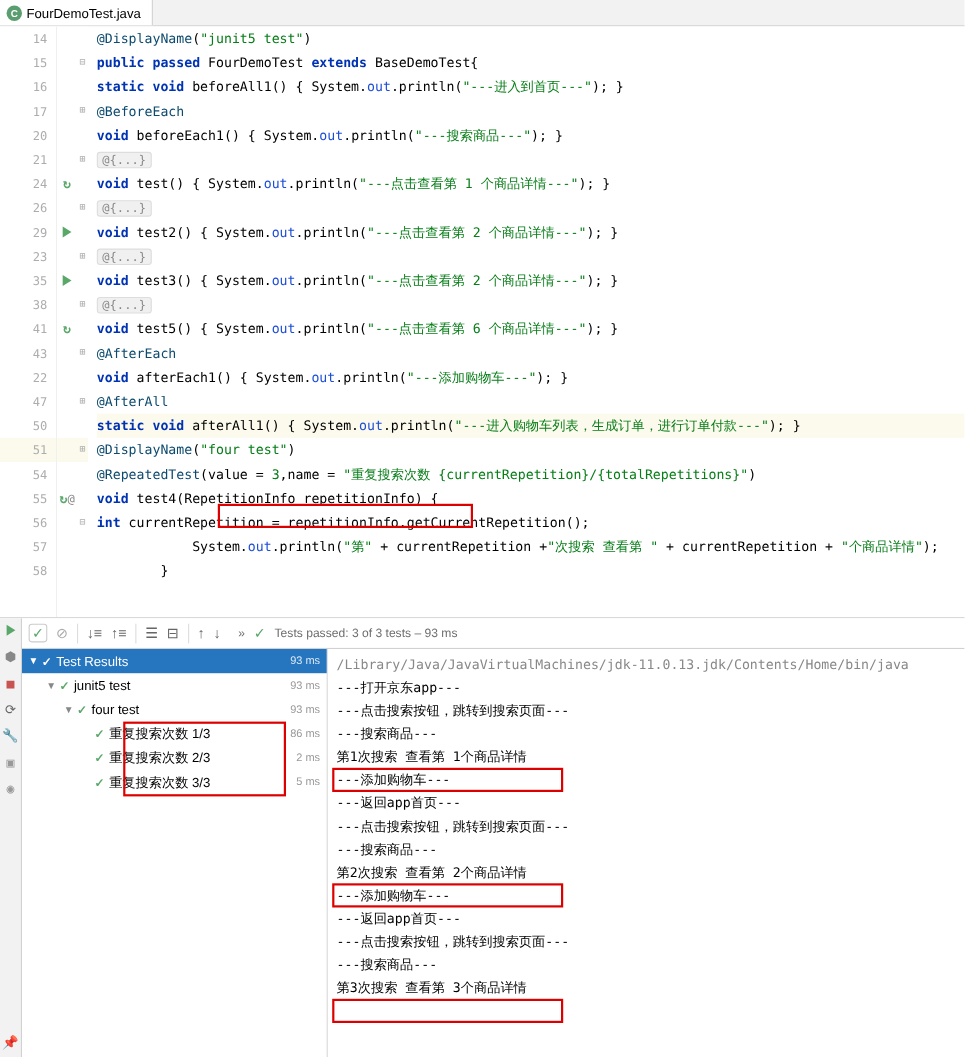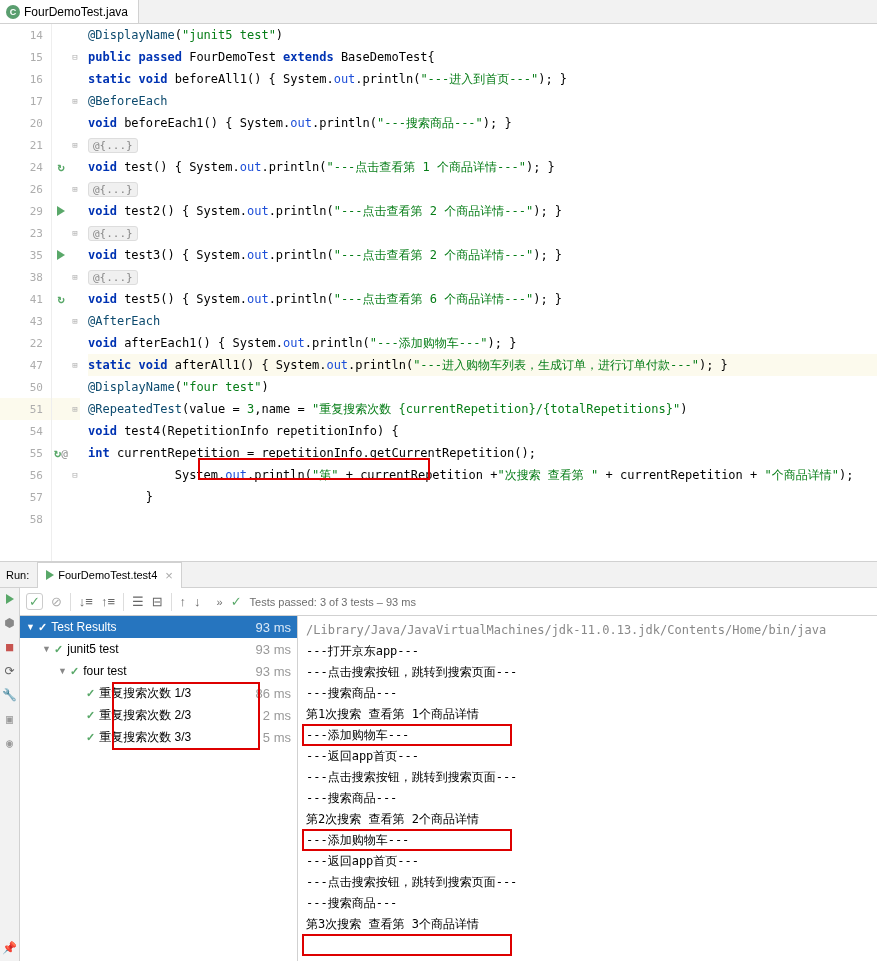--- a/index.html
+++ b/index.html
@@ -43,21 +43,21 @@
 .run-left .ico { width: 14px; height: 14px; color: #666; font-size: 12px; display: flex; align-items: center; justify-content: center; }
 .run-center { flex: 1; display: flex; flex-direction: column; }
 .run-toolbar { height: 28px; background: #fff; border-bottom: 1px solid #d1d1d1; display: flex; align-items: center; padding: 0 6px; gap: 8px; font-family: -apple-system, sans-serif; font-size: 11px; color: #6e6e6e; }
 .tool-ico { color: #666; font-size: 13px; }
 .tool-sep { width: 1px; height: 18px; background: #ddd; }
 .run-content { flex: 1; display: flex; overflow: hidden; }
 
 .tree { width: 278px; border-right: 1px solid #d1d1d1; background: #fff; font-family: -apple-system, sans-serif; font-size: 12px; position: relative; }
 .tree-row { height: 22px; display: flex; align-items: center; padding: 0 6px; }
 .tree-sel { background: #2675bf; color: #fff; }
-.tree-time { margin-left: auto; color: #999; font-size: 13px; }
+.tree-time { margin-left: auto; color: #999; font-size: 10px; }
 .tree-sel .tree-time { color: #dbe9f7; }
 .tree-chevron { color: #888; font-size: 9px; width: 12px; display: inline-block; }
 .tree-sel .tree-chevron { color: #fff; }
 .check-ico { color: #59a869; font-weight: bold; margin-right: 4px; font-size: 11px; }
 .tree-sel .check-ico { color: #fff; }
 
 .console { flex: 1; background: #fff; padding: 4px 8px; font-family: "Menlo", monospace; font-size: 12px; position: relative; overflow: hidden; }
 .console-line { height: 21px; line-height: 21px; white-space: pre; }
 .console-hdr { color: #888; }
 </style>
@@ -189,40 +189,33 @@
       <div class="line-row">        <span class="fold-text">@{...}</span></div>
       <div class="line-row">        <span class="kw">void </span>test() { System.<span class="fld">out</span>.println(<span class="str">"---点击查看第 1 个商品详情---"</span>); }</div>
       <div class="line-row">        <span class="fold-text">@{...}</span></div>
       <div class="line-row">        <span class="kw">void </span>test2() { System.<span class="fld">out</span>.println(<span class="str">"---点击查看第 2 个商品详情---"</span>); }</div>
       <div class="line-row">        <span class="fold-text">@{...}</span></div>
       <div class="line-row">        <span class="kw">void </span>test3() { System.<span class="fld">out</span>.println(<span class="str">"---点击查看第 2 个商品详情---"</span>); }</div>
       <div class="line-row">        <span class="fold-text">@{...}</span></div>
       <div class="line-row">        <span class="kw">void </span>test5() { System.<span class="fld">out</span>.println(<span class="str">"---点击查看第 6 个商品详情---"</span>); }</div>
       <div class="line-row">        <span class="ann">@AfterEach</span></div>
       <div class="line-row">        <span class="kw">void </span>afterEach1() { System.<span class="fld">out</span>.println(<span class="str">"---添加购物车---"</span>); }</div>
+      <div class="line-row">        <span class="ann">@AfterAll</span></div>
       <div class="line-row line-hl">        <span class="kw">static void </span>afterAll1() { System.<span class="fld">out</span>.println(<span class="str">"---进入购物车列表，生成订单，进行订单付款---"</span>); }</div>
       <div class="line-row">        <span class="ann">@DisplayName</span>(<span class="str">"four test"</span>)</div>
       <div class="line-row">        <span class="ann">@RepeatedTest</span>(value = <span class="str">3</span>,name = <span class="str">"重复搜索次数 {currentRepetition}/{totalRepetitions}"</span>)</div>
       <div class="line-row">        <span class="kw">void </span>test4(RepetitionInfo <span class="param">repetitionInfo</span>) {</div>
       <div class="line-row">            <span class="kw">int </span>currentRepetition = repetitionInfo.getCurrentRepetition();</div>
       <div class="line-row">            System.<span class="fld">out</span>.println(<span class="str">"第"</span> + currentRepetition +<span class="str">"次搜索 查看第 "</span> + currentRepetition + <span class="str">"个商品详情"</span>);</div>
       <div class="line-row">        }</div>
     </div>
   <div class="hilite-box" id="code-hl" style="top: 434px; left: 198px; width: 232px; height: 22px;"></div>
 </div>
 
 <div class="run-panel">
-  <div class="run-header">
-    <span>Run:</span>
-    <div class="run-tab">
-      <span class="run-icon"></span>
-      <span>FourDemoTest.test4</span>
-      <span style="color:#aaa;margin-left:4px;font-size:13px;">×</span>
-    </div>
-  </div>
   <div class="run-body">
     <div class="run-left">
       <span class="ico">
           <span class="run-icon"></span>
         </span>
       <span class="ico" style="color:#888;">⬢</span>
       <span class="ico" style="color:#c75450;">■</span>
       <span class="ico">⟳</span>
       <span class="ico">🔧</span>
       <span class="ico" style="color:#999;">▣</span>

